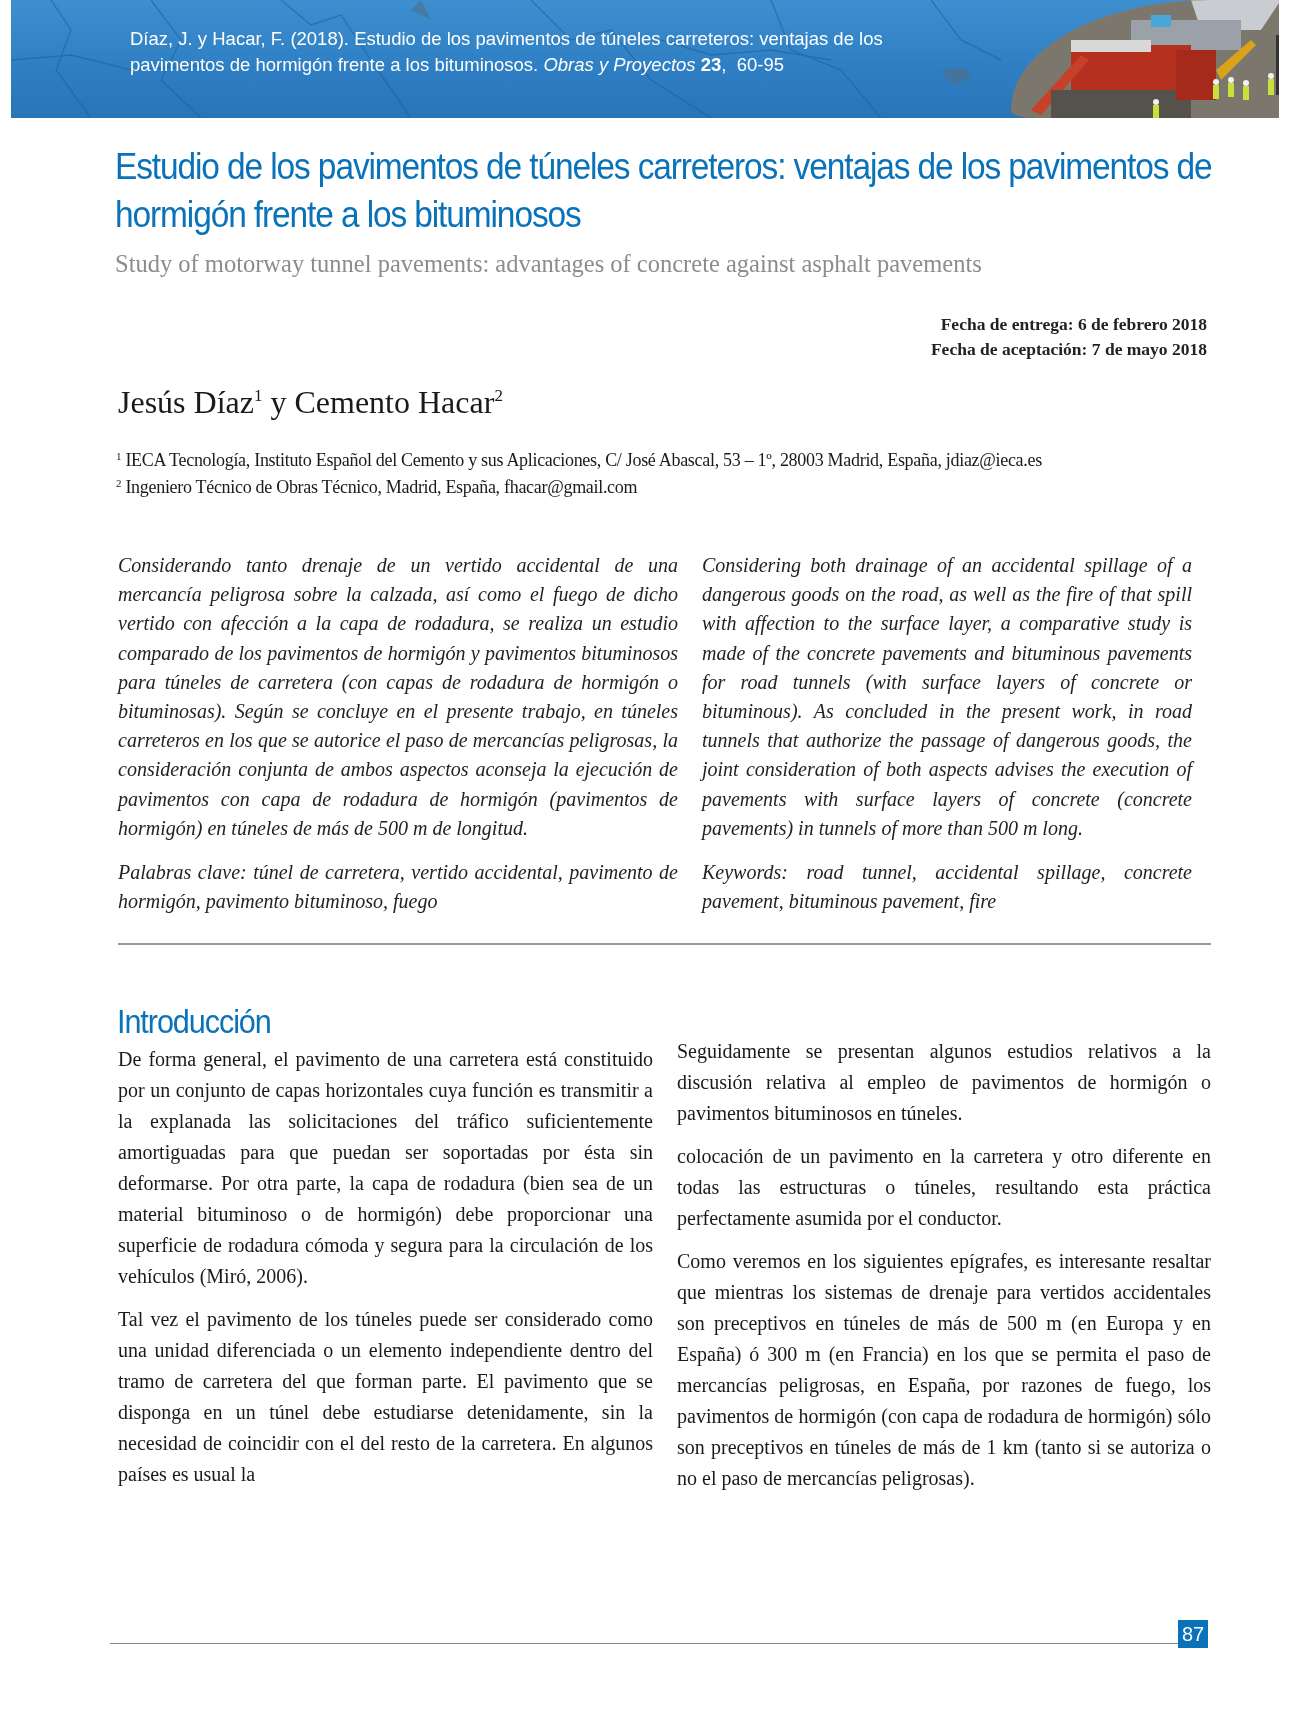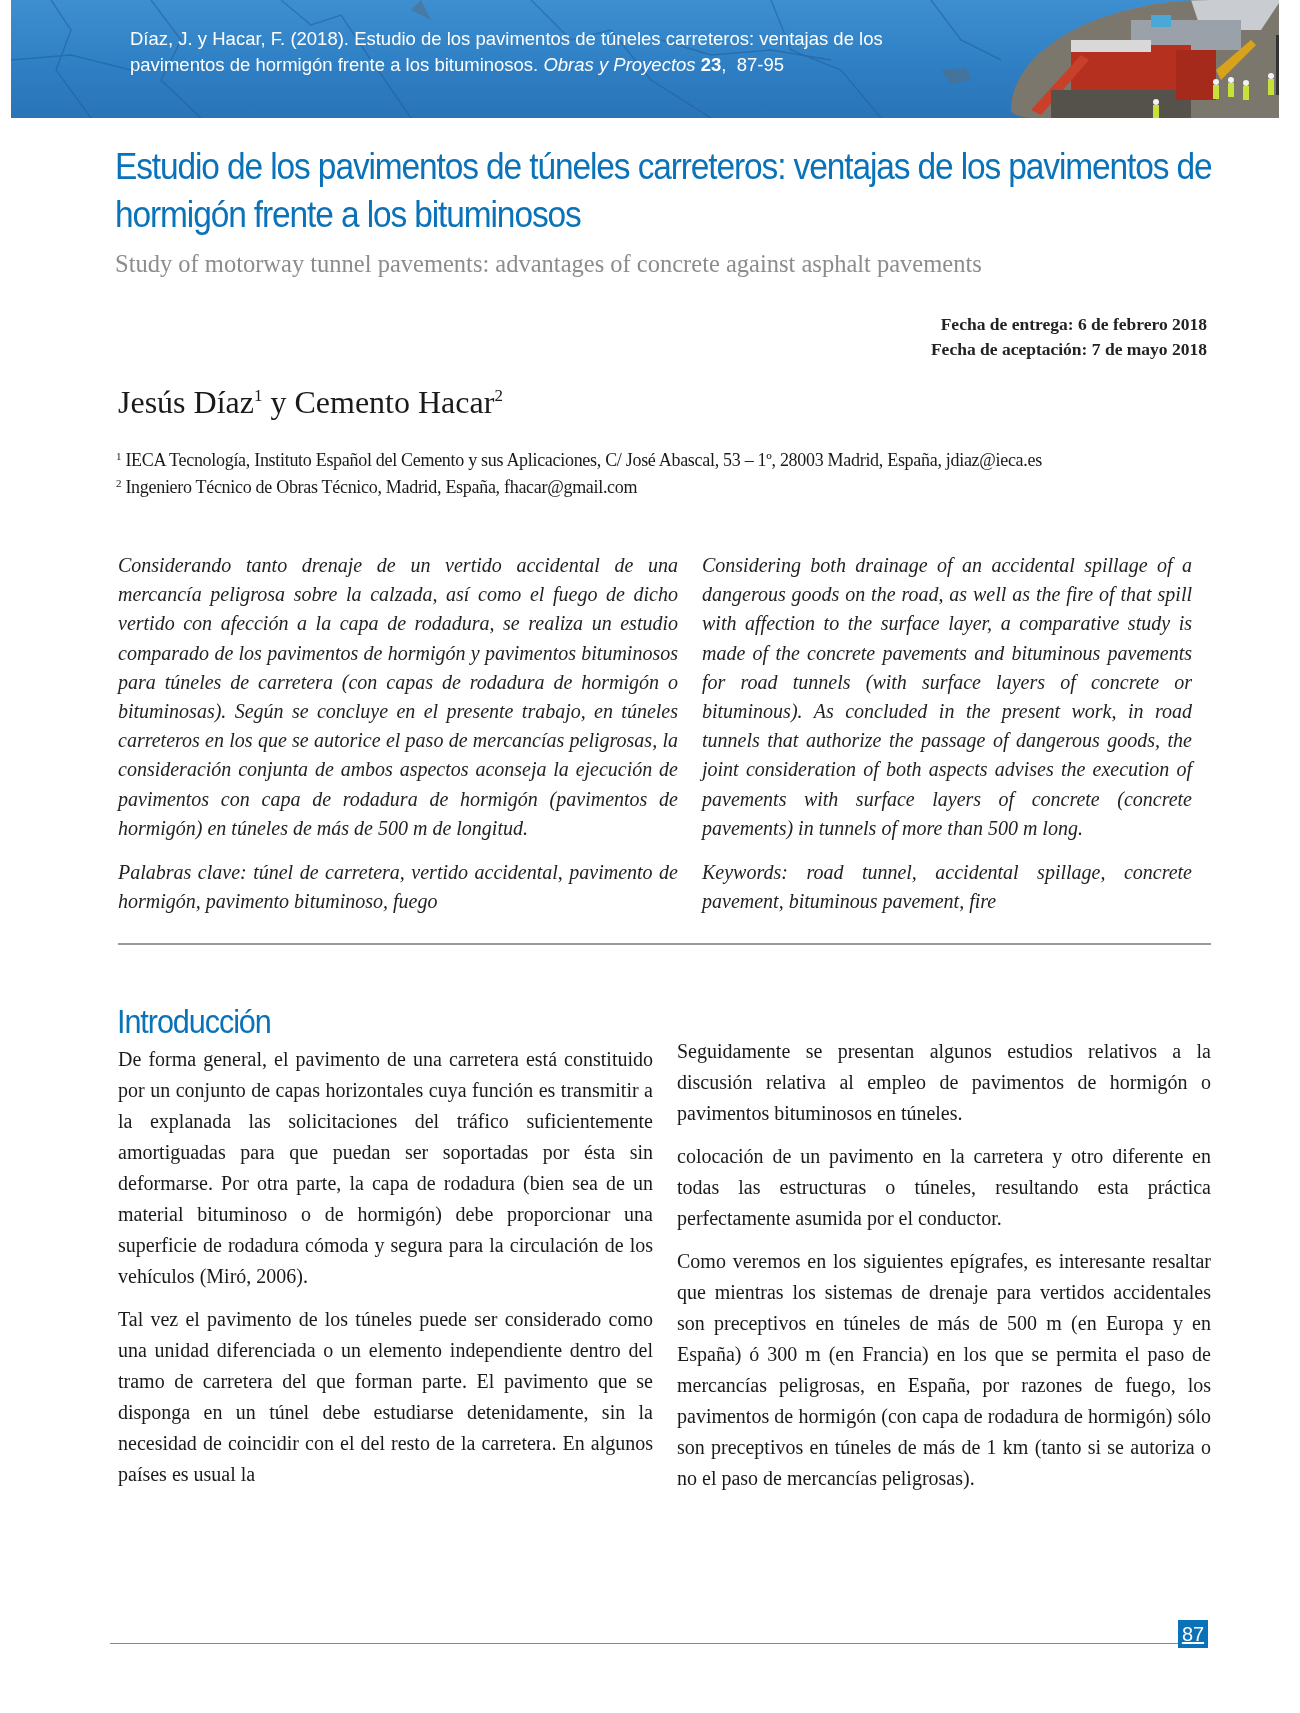--- a/index.html
+++ b/index.html
@@ -57,21 +57,21 @@
     letter-spacing: -1.2px; transform: scaleX(0.9); transform-origin: left top;
   }
   .body-col { position: absolute; width: 535px; font-size: 20px; line-height: 31px; text-align: justify; color: #1a1a1a; }
   .body-col p { margin: 0 0 12px 0; }
   .col-left { left: 118px; top: 1044px; }
   .col-right { left: 677px; top: 1036px; width: 534px; }
   .footer-line { position: absolute; left: 110px; top: 1643px; width: 1068px; height: 1px; background: #888; }
   .page-num {
     position: absolute; left: 1178px; top: 1620px; width: 30px; height: 28px;
     background: #0a72b9; color: #fff; font-family: "Liberation Sans", sans-serif;
-    font-size: 20px; line-height: 28px; text-align: center; text-decoration: underline;
+    font-size: 20px; line-height: 28px; text-align: center;
   }
 </style>
 </head>
 <body>
 
 <div class="banner">
   <svg class="cracks" viewBox="0 0 1010 118" preserveAspectRatio="none">
     <g stroke="#1d5f9c" stroke-width="1.4" fill="none" opacity="0.55">
       <path d="M40 0 L60 30 L45 70 L80 118"></path>
       <path d="M140 0 L170 40 L150 80 L190 118"></path>
@@ -80,21 +80,21 @@
       <path d="M520 0 L560 40 L600 30 L640 80 L700 118"></path>
       <path d="M760 0 L780 50 L830 70 L870 118"></path>
       <path d="M650 40 L700 55 L760 50 L820 60"></path>
       <path d="M920 0 L950 40 L990 60"></path>
     </g>
     <path d="M930 70 L955 68 L960 80 L940 84 Z" fill="#4f6f8c" opacity="0.7"></path>
     <path d="M400 10 L410 0 L420 20 Z" fill="#4f6f8c" opacity="0.6"></path>
   </svg>
   <div class="banner-citation">
     <span>Díaz, J. y Hacar, F. (2018). Estudio de los pavimentos de túneles carreteros: ventajas de los</span><br>
-    <span>pavimentos de hormigón frente a los bituminosos. </span><i>Obras y Proyectos</i> <b>23</b>,&nbsp; <span>87-95</span>
+    <span>pavimentos de hormigón frente a los bituminosos. </span><i>Obras y Proyectos</i> <b>23</b>,&nbsp; <span>60-95</span>
   </div>
   <div class="banner-photo" title="Concrete paving machine inside a road tunnel under construction">
     <svg width="300" height="118" viewBox="0 0 300 118">
       <rect x="0" y="0" width="300" height="118" fill="#7c776d"></rect>
       <path d="M180 0 L270 0 L250 30 L190 30 Z" fill="#c9ccd0"></path>
       <rect x="120" y="20" width="110" height="30" fill="#9aa1a8"></rect>
       <rect x="140" y="15" width="20" height="12" fill="#4aa8d8"></rect>
       <rect x="60" y="45" width="120" height="45" fill="#b5301f"></rect>
       <rect x="60" y="40" width="80" height="12" fill="#d8d8d8"></rect>
       <path d="M20 110 L70 55 L78 60 L30 115 Z" fill="#c9402a"></path>

